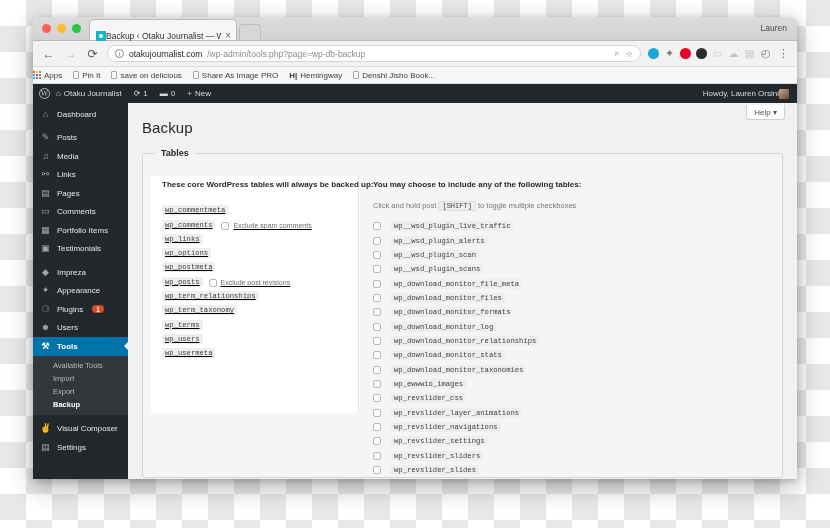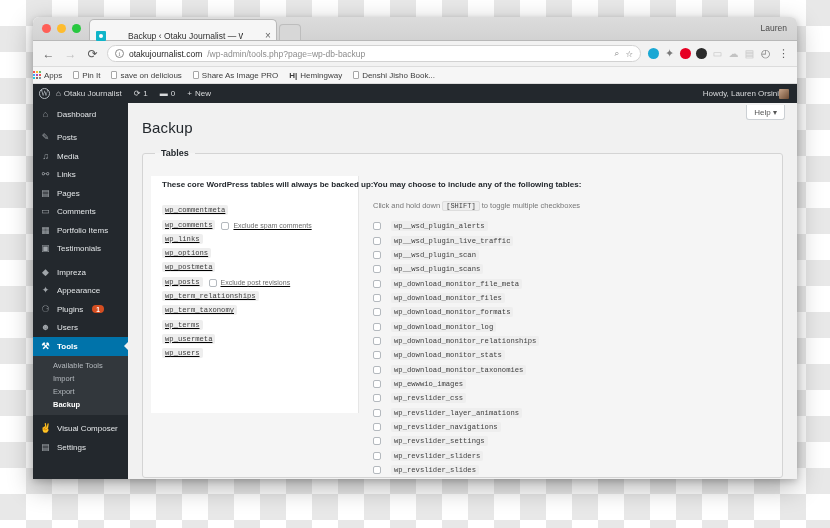--- a/index.html
+++ b/index.html
@@ -54,21 +54,21 @@
   .tab {
     margin-left: 48px;
     height: 21px;
     min-width: 148px;
     background: #f6f6f6;
     border: 1px solid #b8b8b8;
     border-bottom: none;
     border-radius: 5px 5px 0 0;
     display: flex; align-items: center;
     padding: 12px 5px 0 6px;
-    gap: 22px;
+    gap: 0;
     font-size: 8.5px;
     color: #303030;
     white-space: nowrap;
   }
   .favicon {
     width: 10px; height: 10px;
     background: #0fb5c9;
     border-radius: 1px;
     display: flex; align-items: center; justify-content: center;
     flex: none;
@@ -522,43 +522,43 @@
                   <div class="tbl-row">
                     <code class="tname">wp_term_relationships</code>
                   </div>
                   <div class="tbl-row">
                     <code class="tname">wp_term_taxonomy</code>
                   </div>
                   <div class="tbl-row">
                     <code class="tname">wp_terms</code>
                   </div>
                   <div class="tbl-row">
+                    <code class="tname">wp_users</code>
+                  </div>
+                  <div class="tbl-row">
                     <code class="tname">wp_usermeta</code>
-                  </div>
-                  <div class="tbl-row">
-                    <code class="tname">wp_users</code>
                   </div>
                 </div>
             </div>
 
             <div class="col-right">
               <div class="col-head">You may choose to include any of the following tables:</div>
               <div class="hint">
-                <span>Click and hold down</span>
+                <span>Click and hold post</span>
                 <span class="kbd">[SHIFT]</span>
                 <span>to toggle multiple checkboxes</span>
               </div>
               <div id="optional-list">
                   <div class="chk-row">
                     <span class="cb"></span>
+                    <code class="tname">wp__wsd_plugin_live_traffic</code>
+                  </div>
+                  <div class="chk-row">
+                    <span class="cb"></span>
                     <code class="tname">wp__wsd_plugin_alerts</code>
-                  </div>
-                  <div class="chk-row">
-                    <span class="cb"></span>
-                    <code class="tname">wp__wsd_plugin_live_traffic</code>
                   </div>
                   <div class="chk-row">
                     <span class="cb"></span>
                     <code class="tname">wp__wsd_plugin_scan</code>
                   </div>
                   <div class="chk-row">
                     <span class="cb"></span>
                     <code class="tname">wp__wsd_plugin_scans</code>
                   </div>
                   <div class="chk-row">

